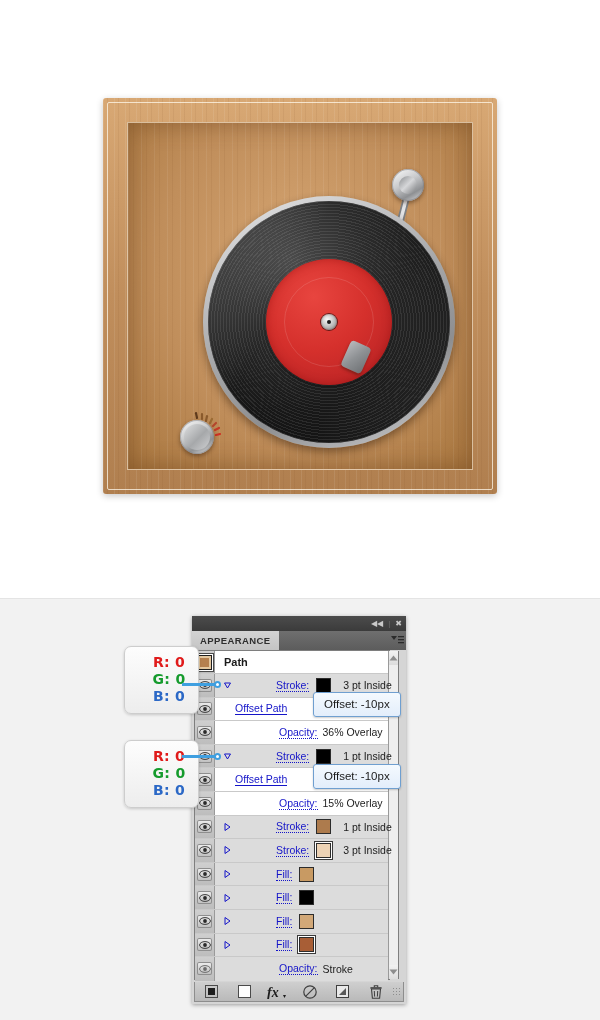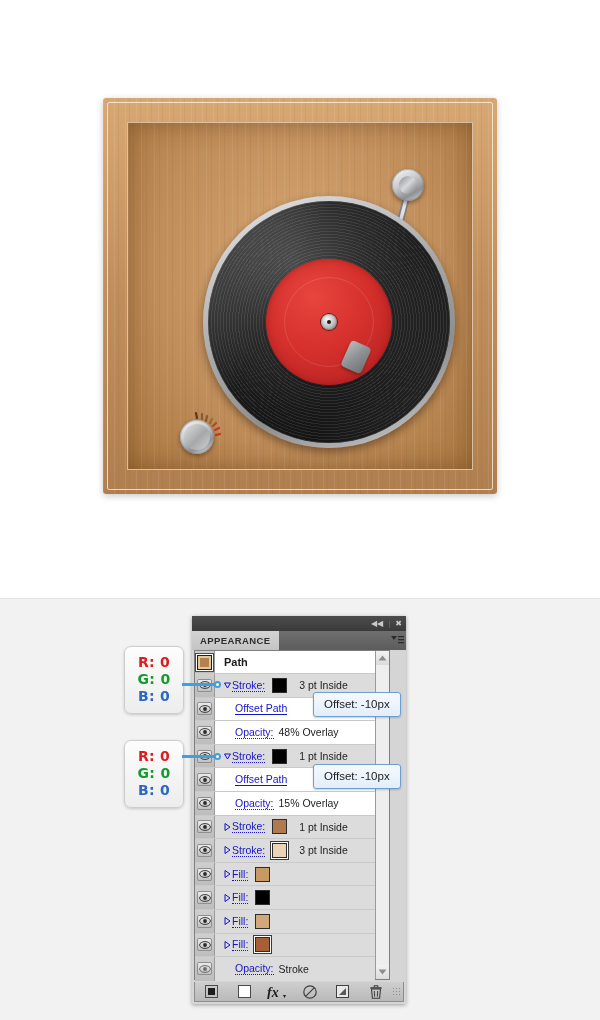--- a/index.html
+++ b/index.html
@@ -191,21 +191,21 @@
   .row-indent{flex:0 0 8px;}
   .tri{
     width:9px;flex:0 0 9px;display:flex;align-items:center;justify-content:center;
     cursor:pointer;
   }
   .tri svg{display:block;}
   .lbl{
     color:#1414c8;font-size:10.5px;white-space:nowrap;
     cursor:pointer;
   }
-  .lbl.dotted{border-bottom:1px dotted #1414c8;}
+  .lbl.dotted{border-bottom:1px dotted #1414c8;margin-left:44px;}
   .lbl.solid{border-bottom:1px solid #1414c8;}
   .swatch{
     width:15px;height:15px;flex:0 0 15px;margin-left:7px;
     box-sizing:border-box;border:1px solid #2c2c2c;cursor:pointer;
   }
   .swatch.sel{box-shadow:0 0 0 1px #ffffff,0 0 0 2px #3a3a3a;}
   .meta{
     color:#1c1c1c;font-size:10.5px;white-space:nowrap;margin-left:12px;text-align:center;
   }
   .plainval{color:#1c1c1c;font-size:10.5px;margin-left:5px;white-space:nowrap;}
@@ -263,21 +263,21 @@
     box-shadow:0 1px 2px rgba(0,0,0,.2);
   }
   #tip-1{left:313px;top:692px;}
   #tip-2{left:313px;top:764px;}
   
   .callout{
     position:absolute;width:58px;
     background:linear-gradient(180deg,#fdfdfd 0%,#ededed 100%);
     border:1px solid #cdcdcd;border-radius:7px;
     box-shadow:0 1px 3px rgba(0,0,0,.18);
-    padding:7px 0 8px 0;text-align:center;
+    padding:7px 0 8px 15px;text-align:center;
   }
   .callout div{
     font-family:"DejaVu Sans",sans-serif;
     font-size:14px;font-weight:bold;line-height:17px;
     letter-spacing:.3px;
   }
   .co-r{color:#e01b1b;}
   .co-g{color:#159b2d;}
   .co-b{color:#2b68c6;}
   #callout-1{left:124px;top:646px;}
@@ -423,21 +423,21 @@
         <div class="vis-cell">
           <div class="eye">
             <svg width="12" height="8" viewBox="0 0 12 8">
                 <ellipse cx="6" cy="4" rx="5.4" ry="3.4" fill="none" stroke="#3a3a3a" stroke-width="1"></ellipse>
                 <circle cx="6" cy="4" r="1.9" fill="#2a2a2a"></circle>
               </svg>
           </div>
         </div>
         <div class="row-indent" style="flex:0 0 20px"></div>
         <span class="lbl dotted">Opacity:</span>
-        <span class="plainval">48% Overlay</span>
+        <span class="plainval">36% Overlay</span>
       </div>
 
       <div class="row shaded">
         <div class="vis-cell">
           <div class="eye">
             <svg width="12" height="8" viewBox="0 0 12 8">
                 <ellipse cx="6" cy="4" rx="5.4" ry="3.4" fill="none" stroke="#3a3a3a" stroke-width="1"></ellipse>
                 <circle cx="6" cy="4" r="1.9" fill="#2a2a2a"></circle>
               </svg>
           </div>

